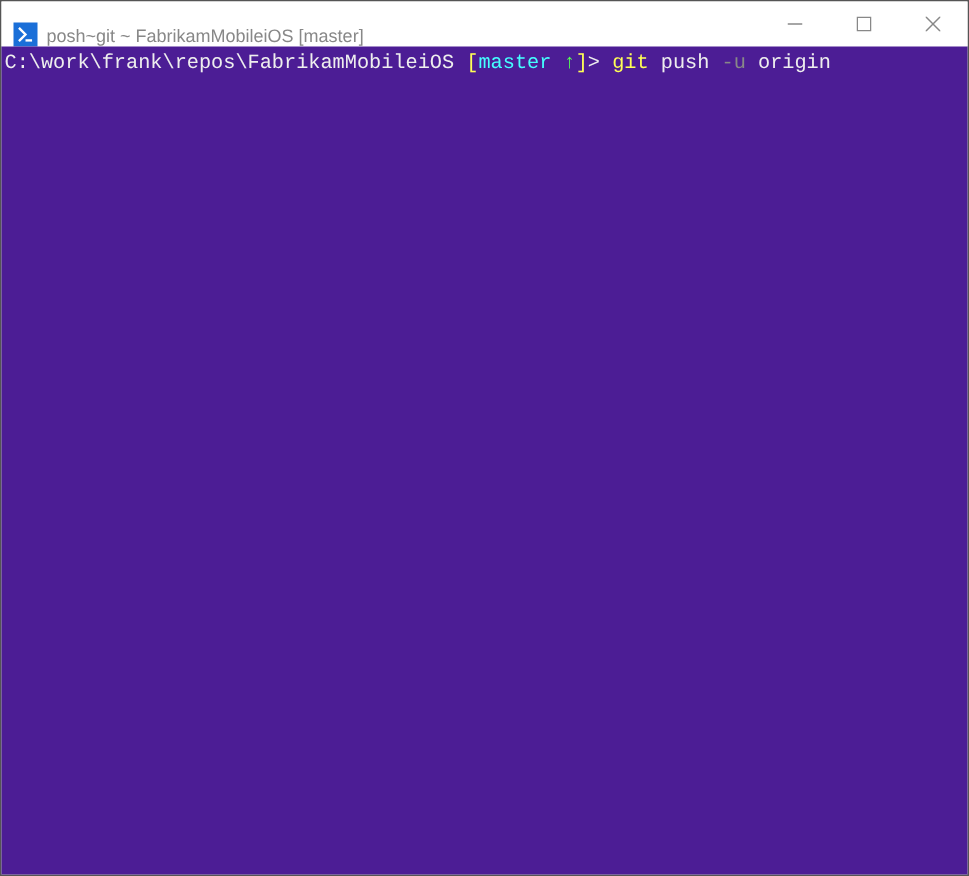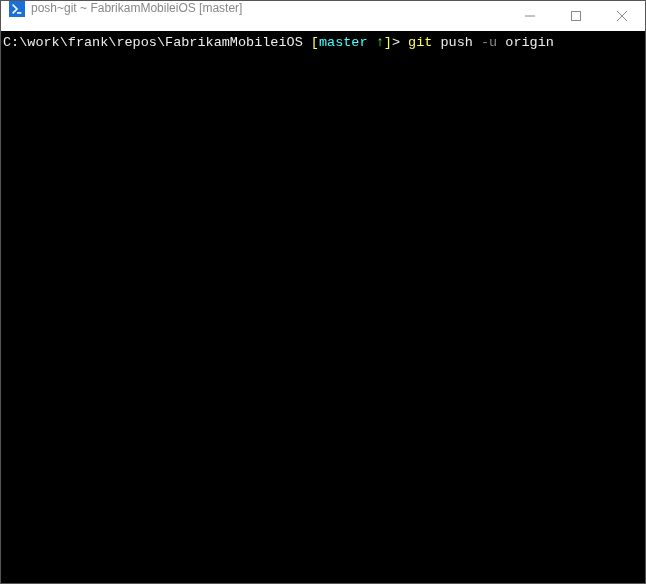--- a/index.html
+++ b/index.html
@@ -17,21 +17,21 @@
       width: 100%;
       height: 100%;
       display: flex;
       flex-direction: column;
       border: 1px solid #555;
     }
     .titlebar {
       height: 30px;
       background: #ffffff;
       display: flex;
-      align-items: flex-start;
+      align-items: flex-end;
       padding-left: 8px;
       font-family: "Segoe UI", sans-serif;
       font-size: 12px;
       color: #888888;
     }
     .titlebar-icon {
       width: 16px;
       height: 16px;
       margin-right: 6px;
       display: flex;
@@ -53,21 +53,21 @@
       justify-content: center;
       color: #888888;
       cursor: default;
     }
     .window-control svg {
       width: 10px;
       height: 10px;
     }
     .terminal {
       flex: 1;
-      background: #000000;
+      background: #4c1d95;
       padding: 4px 2px;
       font-size: 13.5px;
       line-height: 16px;
       color: #eeeeee;
       font-family: Consolas, "Courier New", monospace;
       white-space: pre;
       overflow: hidden;
     }
     .prompt-line {
       display: inline;

